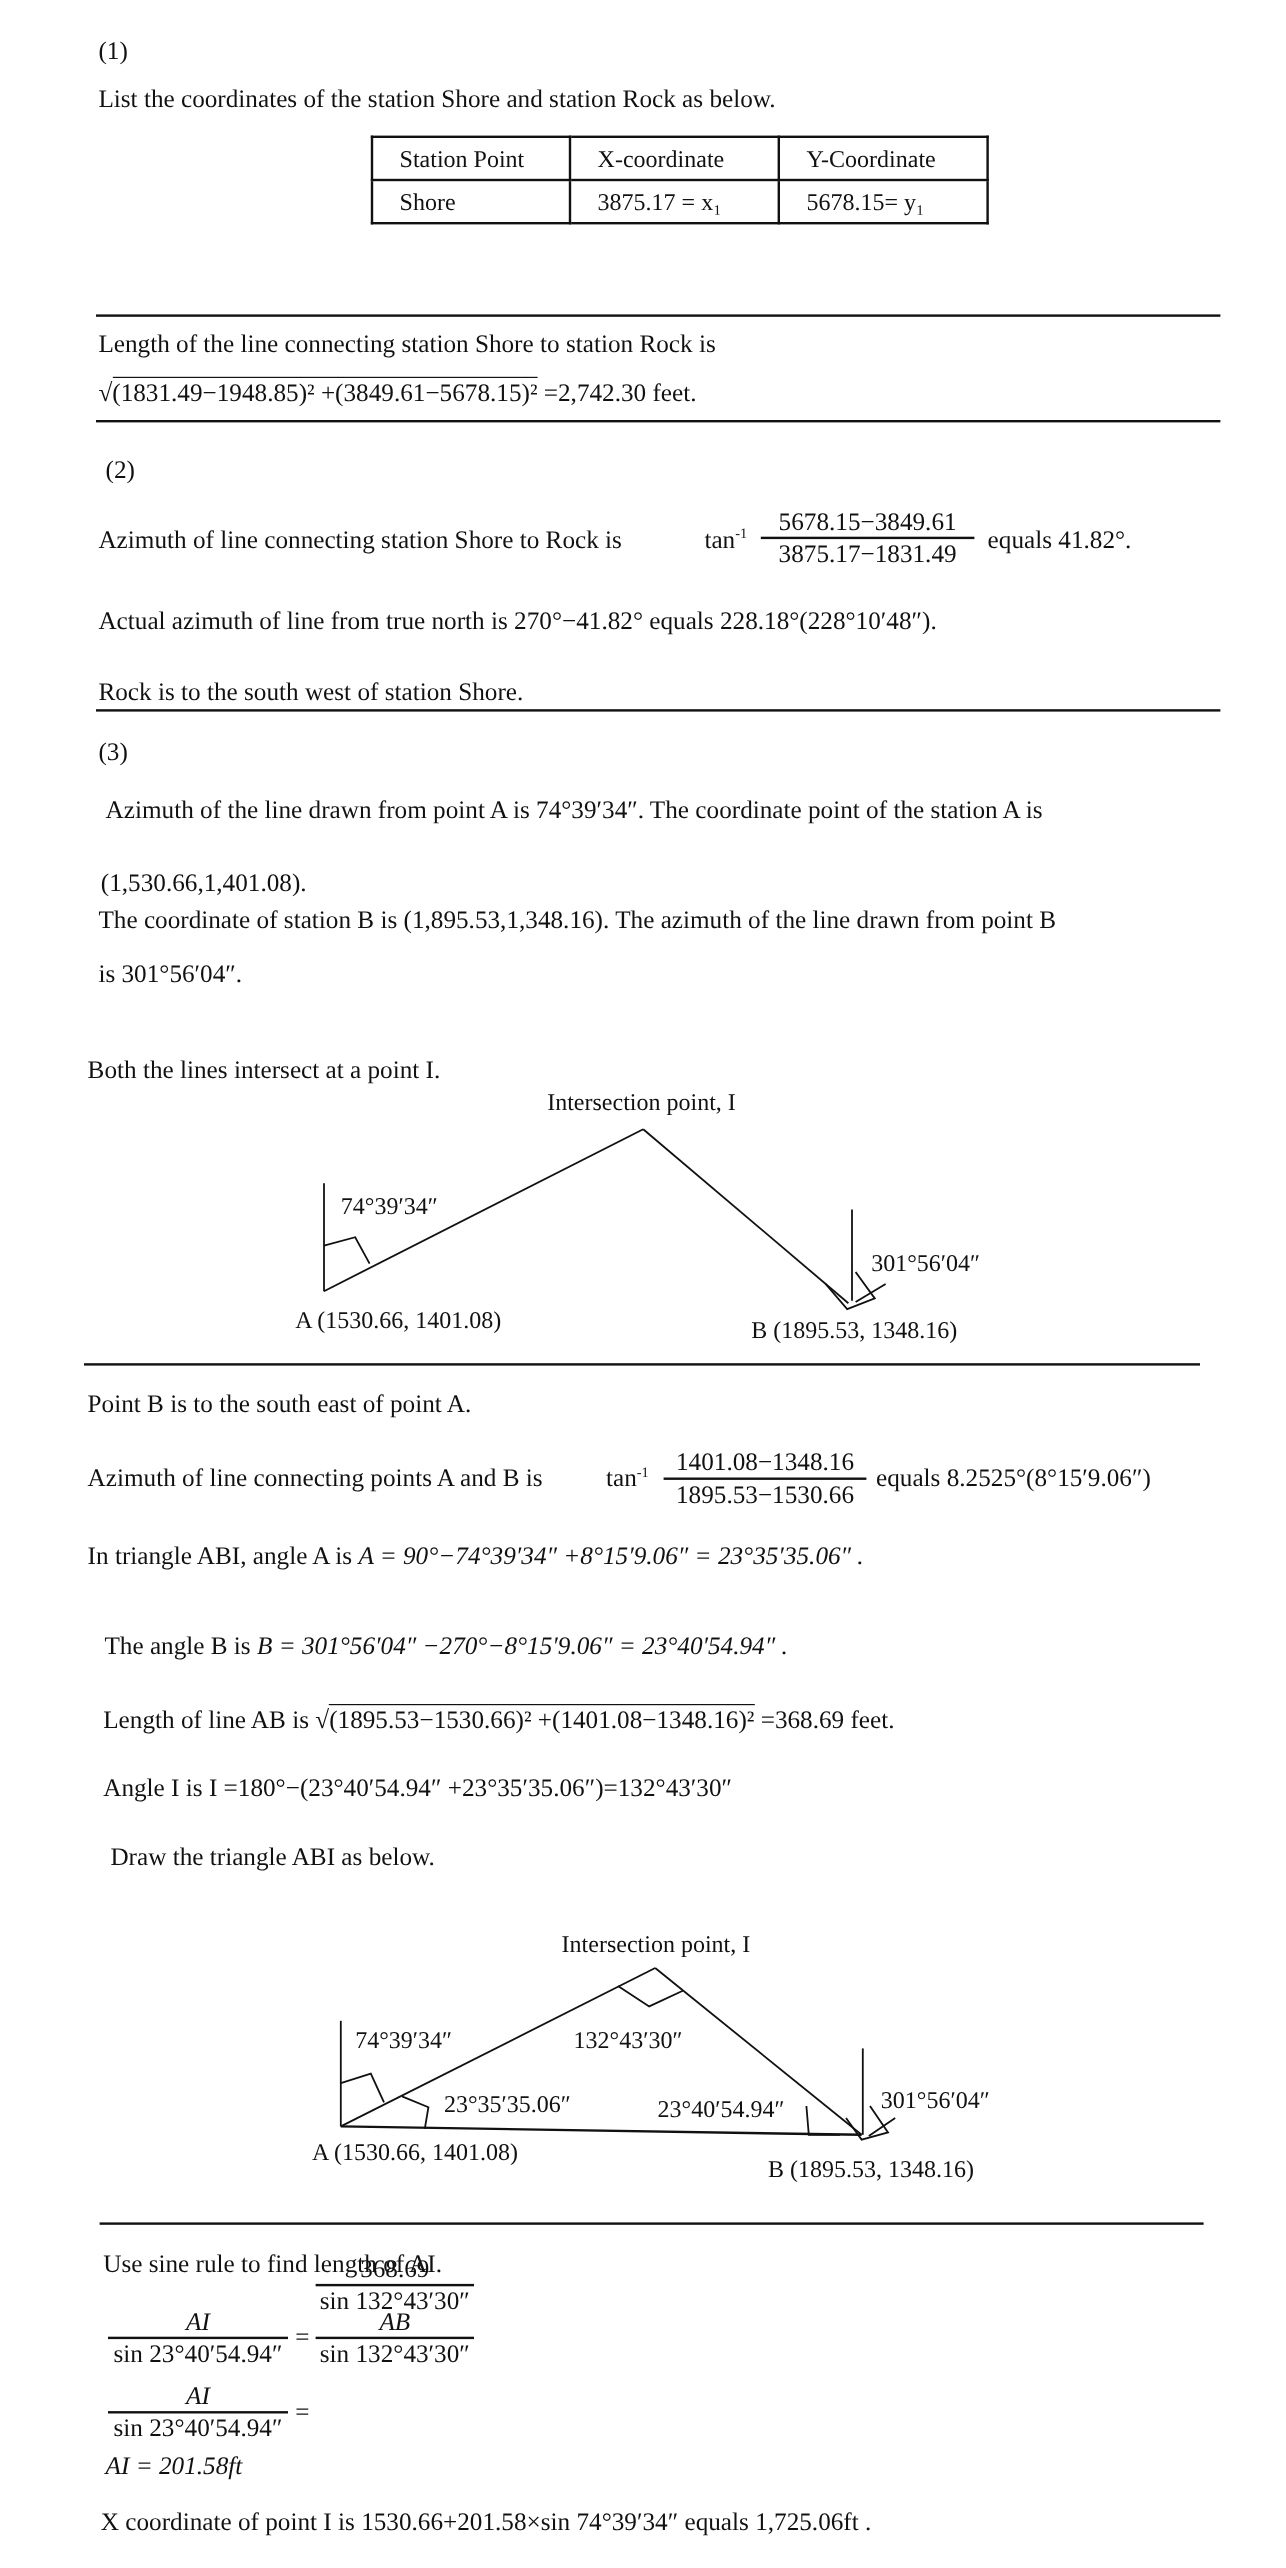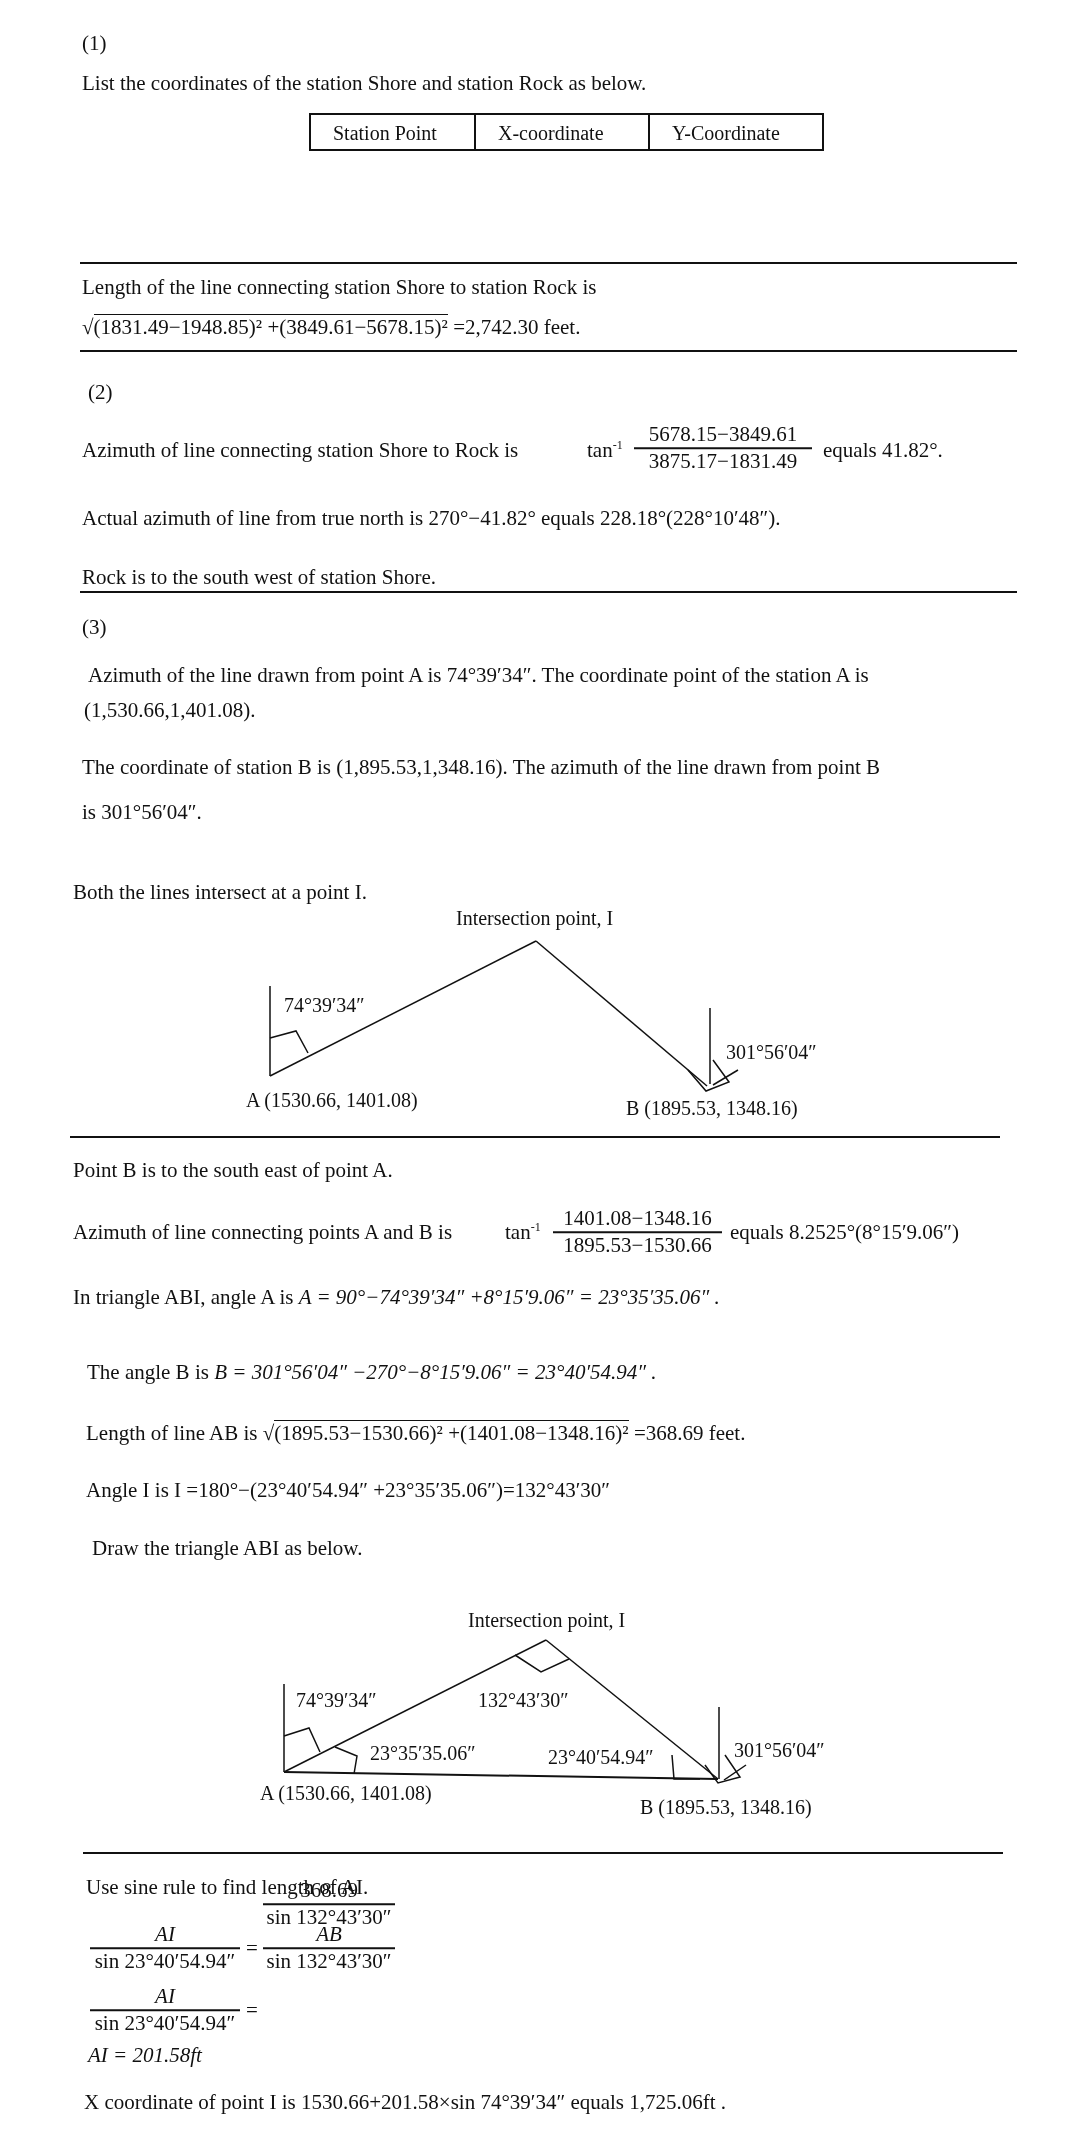--- a/index.html
+++ b/index.html
@@ -24,20 +24,25 @@
 <div class="t" style="left:82px;top:43px;">(1)</div>
 <div class="t" style="left:82px;top:83px;">List the coordinates of the station Shore and station Rock as below.</div>
 
 <table class="coords">
   <tbody>
       <tr>
     <td style="width:131px">Station Point</td>
     <td style="width:140px">X-coordinate</td>
     <td style="width:140px">Y-Coordinate</td>
   </tr>
+  <tr>
+    <td>Shore</td>
+    <td>3875.17 = x₁</td>
+    <td>5678.15= y₁</td>
+  </tr>
 </tbody>
   </table>
 
 <div class="rule" style="left:80px;top:262px;width:937px;"></div>
 <div class="t" style="left:82px;top:287px;">Length of the line connecting station Shore to station Rock is</div>
 <div class="t" style="left:82px;top:326px;">
   <span>√</span><span class="sqrt">(1831.49−1948.85)² +(3849.61−5678.15)²</span><span> =2,742.30 feet.</span>
 </div>
 <div class="rule" style="left:80px;top:350px;width:937px;"></div>
 
@@ -49,21 +54,21 @@
   <span class="bar"></span>
   <span class="den">3875.17−1831.49</span>
 </div>
 <div class="t" style="left:823px;top:450px;">equals 41.82°.</div>
 <div class="t" style="left:82px;top:518px;">Actual azimuth of line from true north is 270°−41.82° equals 228.18°(228°10′48″).</div>
 <div class="t" style="left:82px;top:577px;">Rock is to the south west of station Shore.</div>
 <div class="rule" style="left:80px;top:591px;width:937px;"></div>
 
 <div class="t" style="left:82px;top:627px;">(3)</div>
 <div class="t" style="left:88px;top:675px;">Azimuth of the line drawn from point A is 74°39′34″. The coordinate point of the station A is</div>
-<div class="t" style="left:84px;top:710px;">(1,530.66,1,401.08).</div>
+<div class="t" style="left:84px;top:736px;">(1,530.66,1,401.08).</div>
 <div class="t" style="left:82px;top:767px;">The coordinate of station B is (1,895.53,1,348.16). The azimuth of the line drawn from point B</div>
 <div class="t" style="left:82px;top:812px;">is 301°56′04″.</div>
 <div class="t" style="left:73px;top:892px;">Both the lines intersect at a point I.</div>
 
 <svg class="diagram" style="top:0;" width="1072" height="1130">
   <line x1="270" y1="1076" x2="536" y2="941" stroke="#111" stroke-width="1.5"></line>
   <line x1="536" y1="941" x2="707" y2="1086" stroke="#111" stroke-width="1.5"></line>
   <line x1="270" y1="986" x2="270" y2="1076" stroke="#111" stroke-width="1.5"></line>
   <polyline points="270,1038 296,1031 308,1053" fill="none" stroke="#111" stroke-width="1.5"></polyline>
   <line x1="710" y1="1008" x2="710" y2="1084" stroke="#111" stroke-width="1.5"></line>

